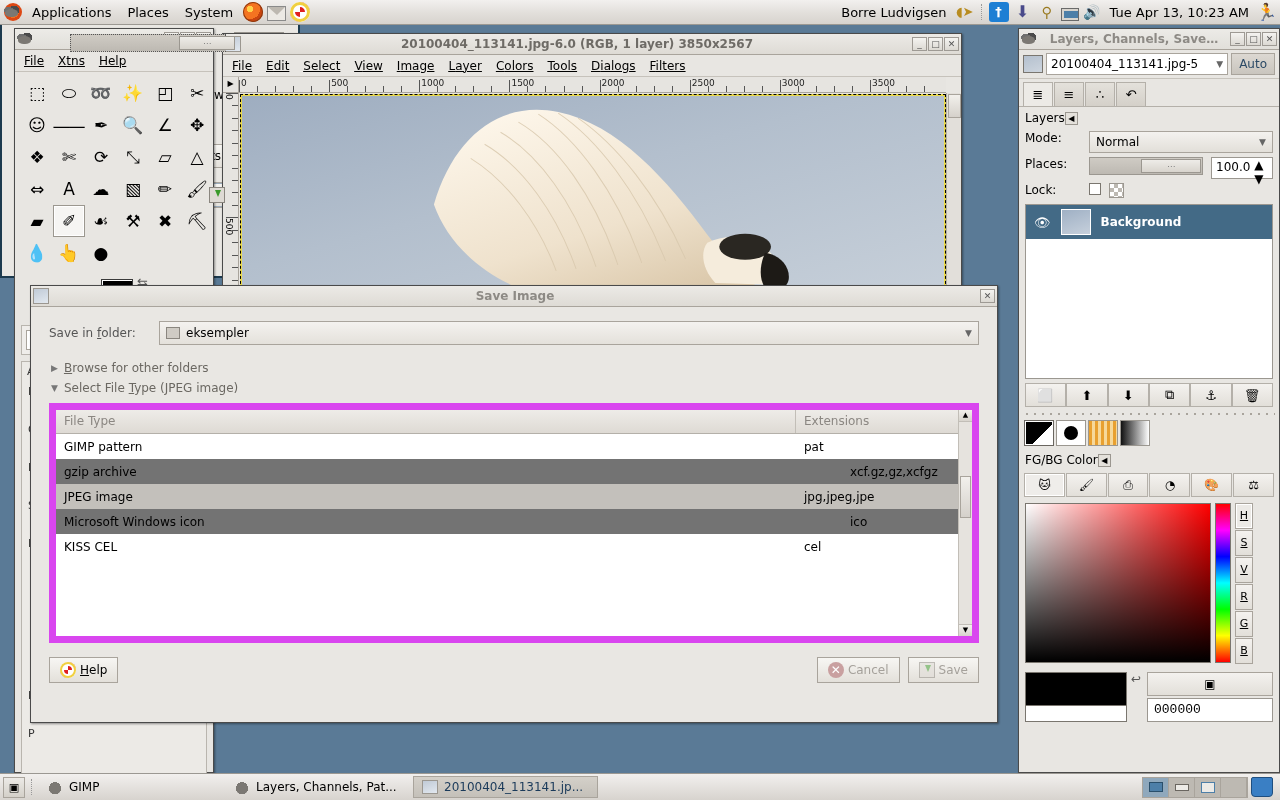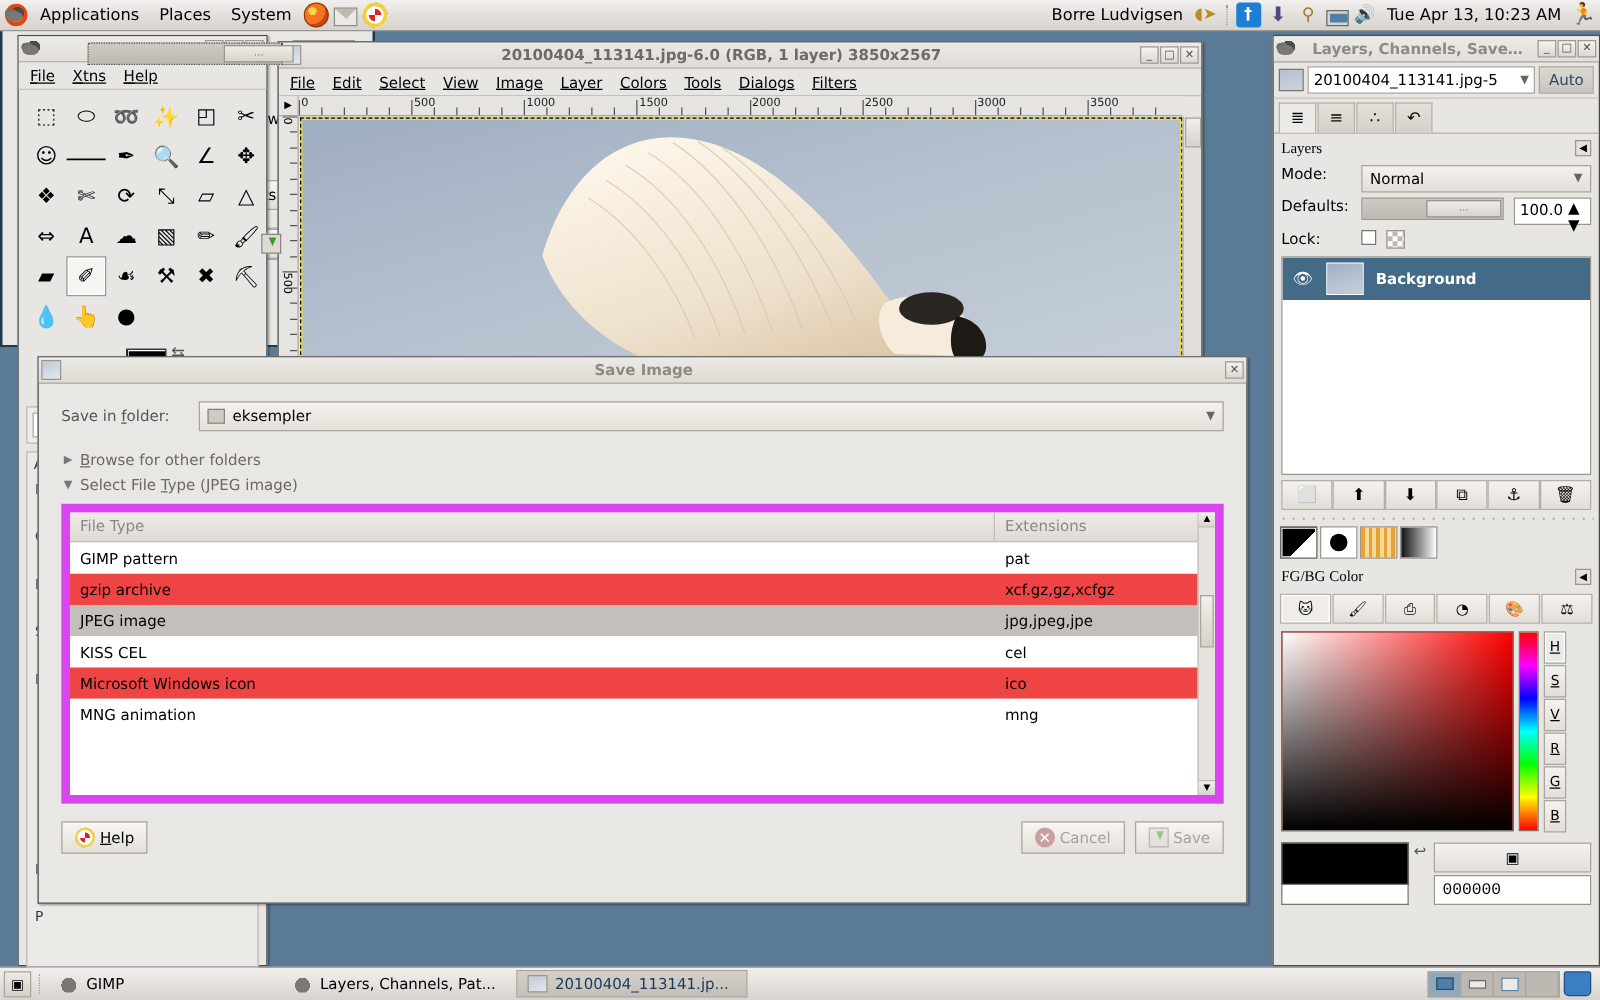--- a/index.html
+++ b/index.html
@@ -187,21 +187,21 @@
     margin:2px 18px 0 18px; border:7px solid #d946ef; background:#fff;
     height:240px; position:relative; overflow:hidden;
   }
   .ft-head{ display:flex; height:24px; background:linear-gradient(to bottom,#eeece8,#dedad4);
     border-bottom:1px solid #b4b0a9; font-size:12px; color:#8b8782; }
   .ft-head div{ padding:4px 8px; }
   .ft-head .c1{ width:740px; border-right:1px solid #c2beb7; }
   .ft-head .c2{ flex:1; }
   .ft-row{ display:flex; height:25px; font-size:12px; align-items:center; }
   .ft-row.odd{ background:#fff; }
-  .ft-row.even{ background:#ef4444; }
+  .ft-row.even{ background:#737373;gap:46px; }
   .ft-row.sel{ background:#c3c0bb; }
   .ft-row .c1{ width:740px; padding-left:8px; }
   .ft-row .c2{ flex:1; padding-left:8px; }
   .ft-scroll{ position:absolute; right:0; top:0; bottom:0; width:14px;
     background:#e6e3de; border-left:1px solid #c2beb7; }
   .btn{
     border:1px solid #a9a49c;
     background:linear-gradient(to bottom,#f7f6f3,#e3e0da);
     font-size:12px; padding:4px 10px; display:inline-flex; align-items:center;
     gap:4px; cursor:default; color:#000;
@@ -261,22 +261,22 @@
     font-size:12px; padding:2px 4px; display:flex; align-items:center;
     justify-content:space-between; overflow:hidden; white-space:nowrap;
   }
   .auto-btn{ border:1px solid #a9a49c; background:linear-gradient(to bottom,#dcd8d2,#c9c5be);
     font-size:12px; padding:3px 7px; color:#2b4a66; }
   .dock-tabs{ display:flex; gap:1px; padding:3px 4px 0 4px; border-bottom:1px solid #b4b0a9; }
   .dock-tab{ width:30px;height:24px; border:1px solid #b4b0a9; border-bottom:none;
     background:linear-gradient(to bottom,#e4e1db,#d4d0c9);
     display:flex;align-items:center;justify-content:center; font-size:13px; }
   .dock-tab.active{ background:#eceae6; }
-  .dock-sectitle{ display:flex; justify-content:space-between; align-items:center;
-    padding:4px 6px; font-size:12px;font-family:Liberation Serif, serif; }
+  .dock-sectitle{ display:flex; align-items:center;
+    padding:4px 6px; font-size:12px; }
   .arrow-box{ width:13px;height:13px;border:1px solid #9b9790;background:#e4e1db;
     font-size:8px;text-align:center;line-height:11px; }
   .lrow{ display:flex; align-items:flex-start; padding:2px 6px; gap:8px; font-size:12px; }
   .lrow .lbl{ width:56px; }
   .mode-combo{ flex:1; height:22px; border:1px solid #a9a49c;
     background:linear-gradient(to bottom,#f4f2ef,#e2dfd9); font-size:12px;
     padding:2px 6px; display:flex;align-items:center;justify-content:space-between; }
   .op-slider{ flex:1; height:18px; border:1px solid #9b9790;
     background:linear-gradient(to bottom,#cfcbc4,#bdb9b2); position:relative; }
   .op-handle{ position:absolute; right:1px; top:1px; width:60px;height:14px;
@@ -650,31 +650,27 @@
           <div class="c2">pat</div>
         </div>
         <div class="ft-row even">
           <div class="c1">gzip archive</div>
           <div class="c2">xcf.gz,gz,xcfgz</div>
         </div>
         <div class="ft-row sel">
           <div class="c1">JPEG image</div>
           <div class="c2">jpg,jpeg,jpe</div>
         </div>
-        <div class="ft-row odd">
-          <div class="c1">KISS CEL</div>
-          <div class="c2">cel</div>
-        </div>
         <div class="ft-row even">
           <div class="c1">Microsoft Windows icon</div>
           <div class="c2">ico</div>
         </div>
         <div class="ft-row odd">
-          <div class="c1">MNG animation</div>
-          <div class="c2">mng</div>
+          <div class="c1">KISS CEL</div>
+          <div class="c2">cel</div>
         </div>
       </div>
     <div class="ft-scroll">
       <div style="height:12px;background:linear-gradient(to bottom,#f2f0ec,#d8d4cd);border-bottom:1px solid #c2beb7;font-size:7px;text-align:center;line-height:11px;">▲</div>
       <div class="sb-thumb" style="position:absolute;left:1px;top:66px;width:11px;height:42px;"></div>
       <div style="position:absolute;bottom:0;left:0;right:0;height:12px;background:linear-gradient(to bottom,#f2f0ec,#d8d4cd);border-top:1px solid #c2beb7;font-size:7px;text-align:center;line-height:11px;">▼</div>
     </div>
   </div>
 
   <div style="display:flex;align-items:center;padding:14px 18px 0 18px;">
@@ -785,21 +781,21 @@
 
   <div class="lrow">
     <span class="lbl">Mode:</span>
     <span class="mode-combo">
       <span>Normal</span>
       <span style="font-size:9px;color:#666;">▼</span>
     </span>
   </div>
 
   <div class="lrow">
-    <span class="lbl">Defaults:</span>
+    <span class="lbl">Places:</span>
     <span class="op-slider">
       <span class="op-handle">⋯</span>
     </span>
     <span class="op-spin">
       <span class="val">100.0</span>
       <span class="arrows">
         <span>▲</span>
         <span>▼</span>
       </span>
     </span>

